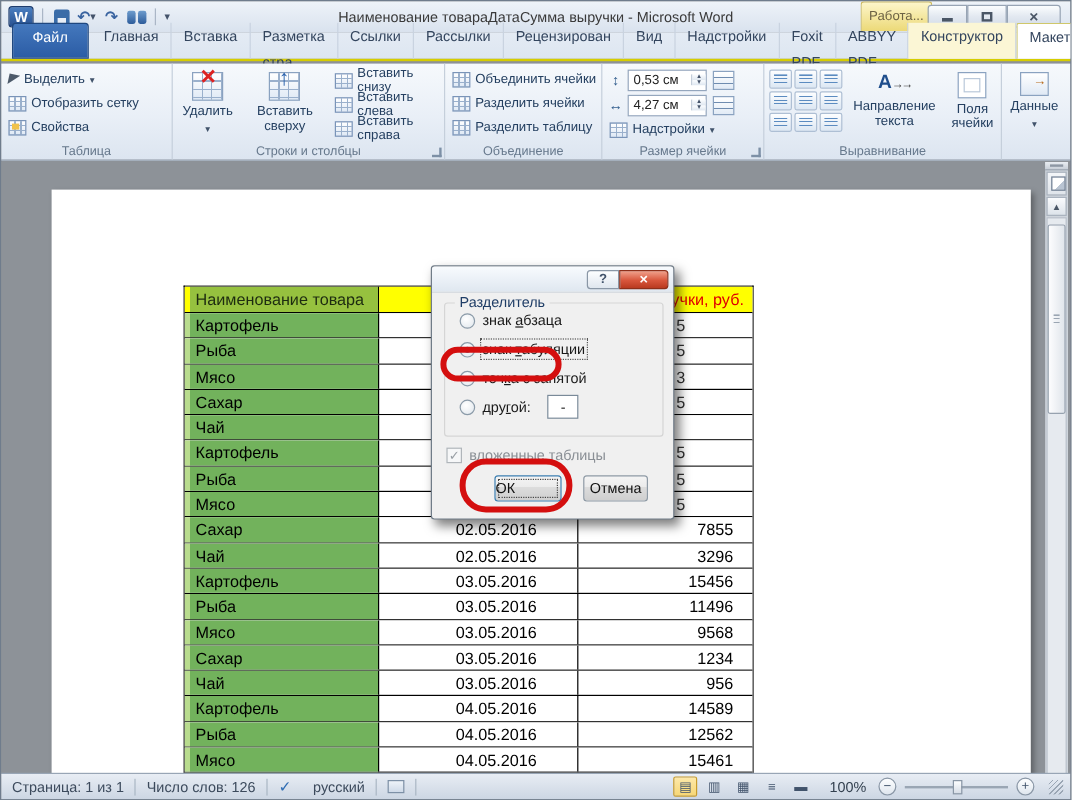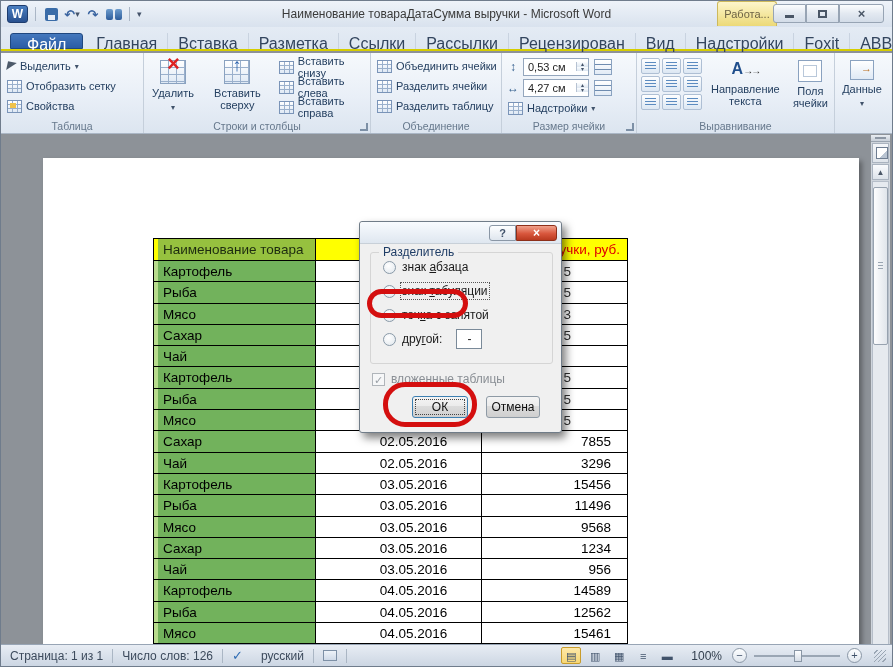--- a/index.html
+++ b/index.html
@@ -32,21 +32,21 @@
   .winbtn { width:33px; height:19px; background:linear-gradient(#fbfdfe,#e3e9f1 50%,#d3dce8);
     border:1px solid #97a4b4; display:flex; align-items:center; justify-content:center; color:#4a5666; }
   .winbtn:first-child{ border-radius:3px 0 0 3px; }
   .winbtn.close{ border-radius:0 3px 3px 0; width:45px; font-size:13px; font-weight:bold; }
   .mini-bar{ width:9px; height:3px; background:#4a5666; margin-top:6px; }
   .rest-box{ width:9px; height:8px; border:2px solid #4a5666; }
 
   
   .tabrow { position:absolute; left:0; top:26px; width:100%; height:24px;
     background:linear-gradient(#e4ebf4,#dde6f1); border-bottom:2px solid #d6cd00; display:flex; align-items:flex-end; }
-  .tab { height:16px; padding:0 10px; font-size:16px; color:#33455e; line-height:22px;
+  .tab { height:30px; padding:0 10px; font-size:12px; color:#33455e; line-height:22px;
     border-right:1px solid #c9d3e0; }
   .tab.t-file { background:linear-gradient(#4478bd,#2b5ca5); color:#fff; border:1px solid #1f477f;
     border-radius:3px 3px 0 0; margin:0 3px 0 9px; padding:0 16px; }
   .tab.t-ctx { background:#fbf6d5; }
   .tab.t-sel { background:#ffffff; border:1px solid #cfc76a; border-bottom:none; border-radius:2px 2px 0 0; }
 
   
   .ribbon { position:absolute; left:0; top:52px; width:100%; height:81px;
     background:linear-gradient(#f6f9fc,#e9eff7 55%,#dce5f0); border-bottom:1px solid #aab6c5; display:flex; }
   .rgroup { position:relative; height:100%; border-right:1px solid #c5cfdb; padding:3px 2px 14px 4px; }
@@ -144,21 +144,21 @@
     background:radial-gradient(circle at 40% 35%,#fff,#dfe6ec); flex:none; position:relative; }
   .radio.sel::after { content:""; position:absolute; left:3px; top:3px; width:5px; height:5px;
     border-radius:50%; background:#2f5d8e; }
   .rlabel { color:#1a1a1a; }
   .rlabel.focus { outline:1px dotted #555; outline-offset:1px; }
   .otherbox { width:26px; height:20px; border:1px solid #7a8a99; background:#fff; margin-left:8px;
     text-align:center; line-height:18px; color:#222; }
   .chk-row { position:absolute; left:12px; top:150px; display:flex; align-items:center; gap:6px; color:#8a8f95; }
   .chk { width:13px; height:13px; border:1px solid #b0b5ba; background:#f6f7f8; color:#9aa0a6;
     font-size:11px; line-height:12px; text-align:center; }
-  .dlg-ok { position:absolute; left:52px; top:174px; width:56px; height:22px; text-align:center; line-height:20px;
+  .dlg-ok { position:absolute; left:52px; top:174px; width:56px; height:22px; line-height:20px;
     background:linear-gradient(#f4f4f4,#ebebeb 45%,#dcdcdc 46%,#cfcfcf); border:1px solid #3c7fb1;
     border-radius:3px; color:#111; outline:1px dotted #444; outline-offset:-4px; }
   .dlg-cancel { position:absolute; left:126px; top:174px; width:54px; height:22px; text-align:center; line-height:20px;
     background:linear-gradient(#f4f4f4,#ebebeb 45%,#dcdcdc 46%,#cfcfcf); border:1px solid #8e9aa5;
     border-radius:3px; color:#111; }
 
   
   .annot { position:absolute; border:5px solid #d40f0f; z-index:60; }
   .annot-radio { left:366px; top:288px; width:101px; height:29px; border-radius:15px; }
   .annot-ok { left:382px; top:381px; width:94px; height:45px; border-radius:22px; }

